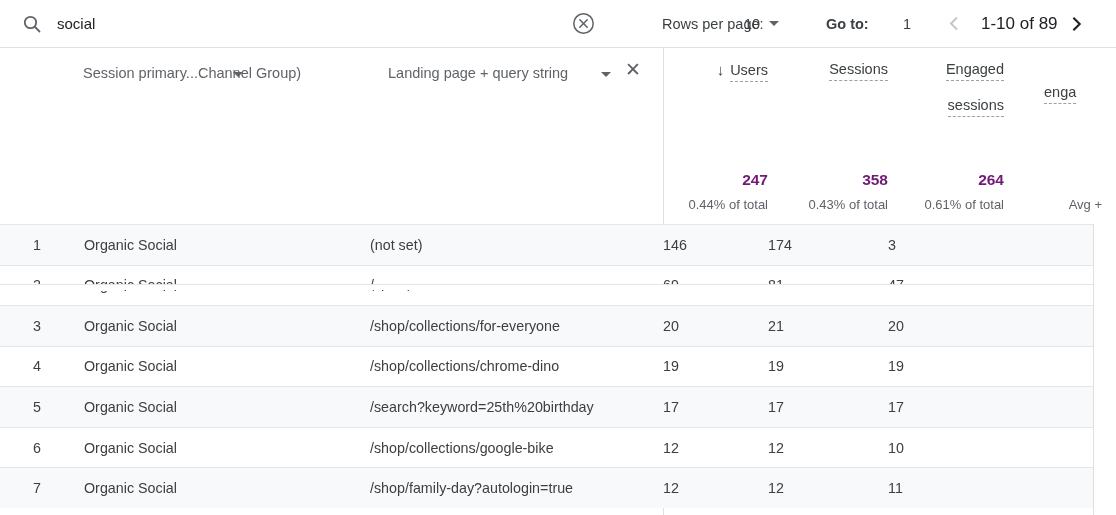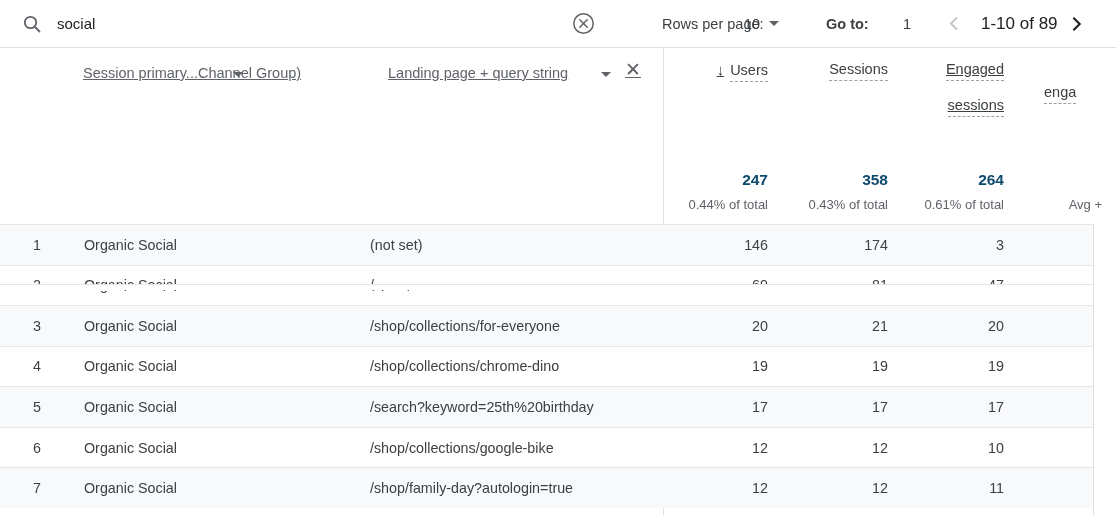--- a/index.html
+++ b/index.html
@@ -17,51 +17,51 @@
   .rpp-select { left:744px; font-size:14.5px; color:#3c4043; gap:9px; cursor:pointer; }
   .goto-label { left:826px; font-size:14.5px; color:#3c4043;font-weight:bold; }
   .goto-value { left:903px; font-size:14.5px; color:#3c4043; }
   .chev-left { left:946px; }
   .range-text { left:981px; font-size:17px; color:#202124; }
   .chev-right { left:1067px; cursor:pointer; }
   .caret { width:0; height:0; border-left:5px solid transparent; border-right:5px solid transparent; border-top:5.5px solid #5f6368; display:inline-block; }
 
   
   .header-area { position:absolute; left:0; top:48px; width:1116px; height:176px; background:#fff; }
-  .h-abs { position:absolute;text-decoration:underline; }
+  .h-abs { position:absolute; }
   .dim-label { font-size:14.5px; color:#5f6368; }
   .dim1 { left:83px; top:17px; }
   .dim1-caret { left:233px; top:24px; }
   .dim2 { left:388px; top:17px; }
   .dim2-caret { left:601px; top:24px; }
   .close-x { left:625px; top:12px; font-size:19px; color:#5f6368; cursor:pointer; line-height:1; }
 
   .metric-head { font-size:14.5px; color:#3c4043; text-align:right; }
   .mh-underline { display:inline-block; border-bottom:1px dashed #9aa0a6; padding-bottom:3px; }
   .mh-users { right:348px; top:13px; }
   .mh-sessions { right:228px; top:13px; }
   .mh-engaged { right:112px; top:13px; display:flex; flex-direction:column; align-items:flex-end; gap:16px; }
   .mh-avg { left:1044px; top:36px; width:49px; overflow:hidden; text-align:left; }
   .sort-arrow { color:#3c4043; font-size:15px; margin-right:6px; }
 
-  .total-num { position:absolute; top:123px; font-size:15.5px; font-weight:600; color:#0c4a6e; text-align:right; }
+  .total-num { position:absolute; top:123px; font-size:15.5px; font-weight:600; color:#701a75; text-align:right; }
   .total-sub { position:absolute; top:149px; font-size:13px; color:#5f6368; text-align:right; white-space:nowrap; }
   .t-users { right:348px; } .t-sessions { right:228px; } .t-engaged { right:112px; }
   .t-avg { right:14px; }
 
   
   .vline-main { position:absolute; left:663px; top:48px; width:1px; height:467px; background:#e0e0e0; }
   .vline-right { position:absolute; left:1093px; top:224px; width:1px; height:291px; background:#e0e0e0; }
 
   
   .rows-area { position:absolute; left:0; top:224px; width:1093px; }
   .row { display:grid; grid-template-columns:84px 286px 293px 105px 120px 116px 89px; height:40.57px; align-items:center; border-top:1px solid #e6e6e6; font-size:14.3px; color:#3c4043; background:#fff; }
   .row.stripe { background:#f8f9fa; }
   .cell-num { padding-left:33px; }
-  .cell-metric { text-align:right; }
+  .cell-metric { }
   .partial-clip { position:absolute; left:0; top:284px; width:1093px; height:7px; overflow:hidden; border-top:1px solid #e6e6e6; background:#fff; }
   .partial-clip .row { border-top:none; margin-top:-9px; }
 </style>
 </head>
 <body>
 
 <div class="stage">
 
   <div class="toolbar">
     <span class="tb-abs search-icon-wrap">

